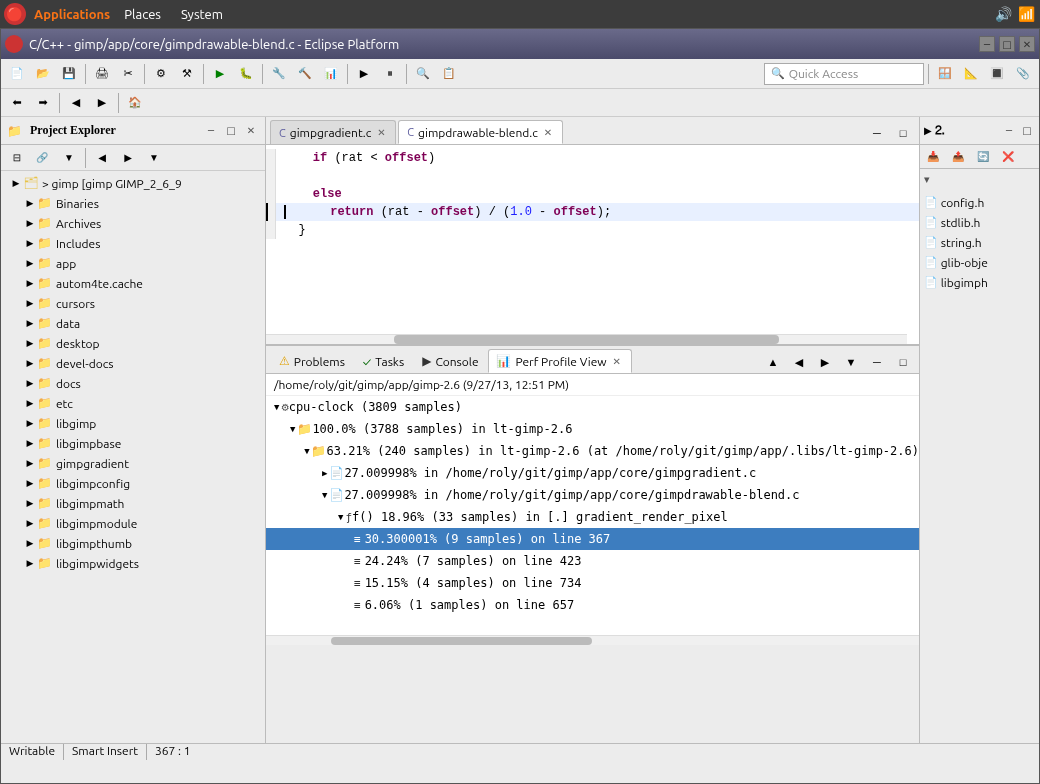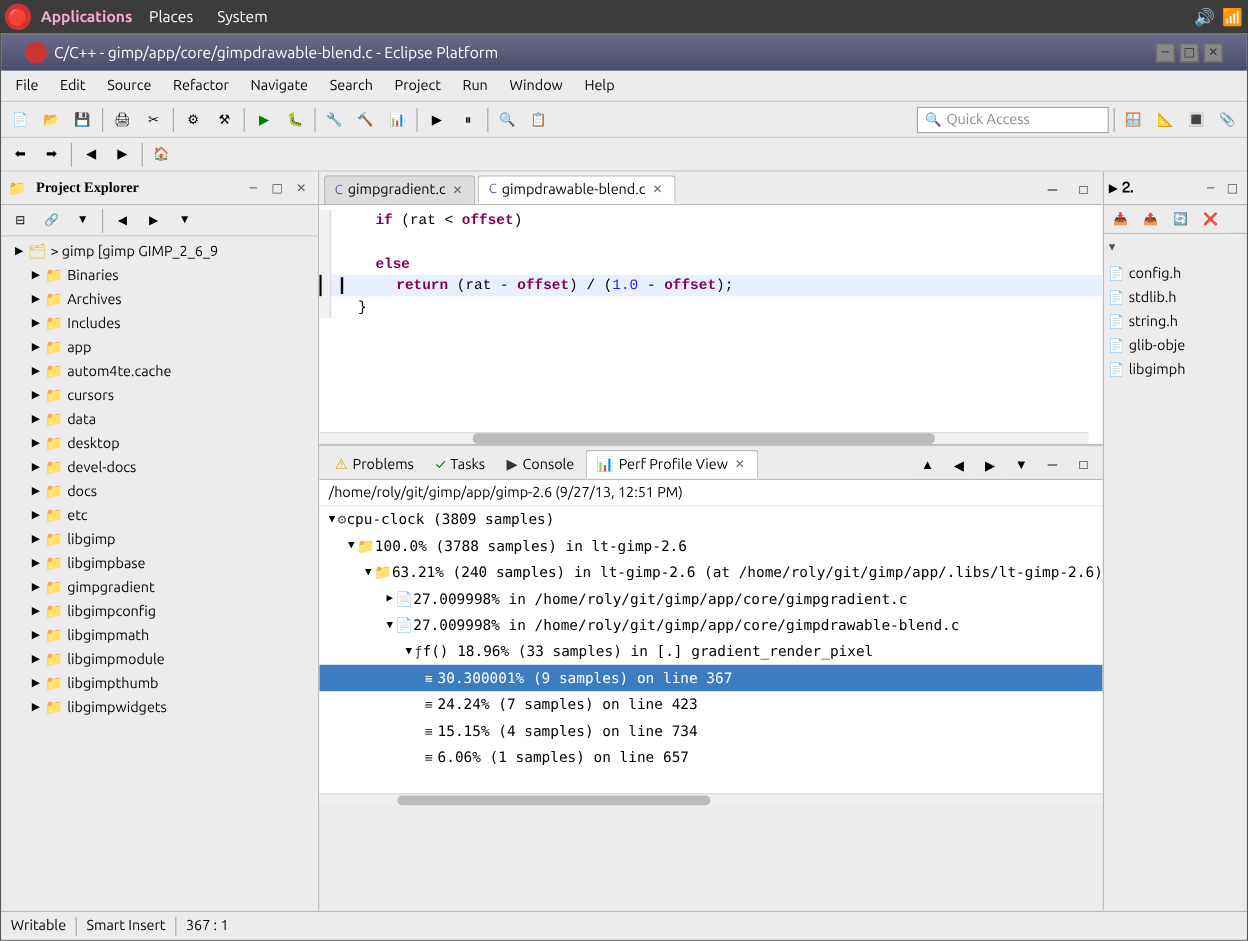--- a/index.html
+++ b/index.html
@@ -3,31 +3,31 @@
   <meta charset="utf-8">
   <style>
     * { margin: 0; padding: 0; box-sizing: border-box; }
     body { width: 1040px; height: 784px; overflow: hidden; font-family: 'Ubuntu', 'DejaVu Sans', Arial, sans-serif; font-size: 12px; background: #3c3c3c; }
 
     
     .system-bar {
       display: flex; align-items: center; background: #3c3c3c; height: 28px; padding: 0 4px; gap: 8px;
     }
     .system-bar-logo { width: 22px; height: 22px; }
-    .system-bar-apps { color: #f9a8d4; font-size: 13px; font-weight: bold; }
+    .system-bar-apps { color: #f97316; font-size: 13px; font-weight: bold; }
     .system-bar-item { color: #fff; font-size: 13px; cursor: pointer; padding: 0 6px; }
     .system-bar-right { margin-left: auto; display: flex; align-items: center; gap: 6px; }
 
     
     .eclipse-window { background: #ECECEC; height: 756px; display: flex; flex-direction: column; border: 1px solid #555; }
 
     
     .title-bar {
       background: linear-gradient(to bottom, #6a6a8a, #4a4a6a);
-      height: 30px; display: flex; align-items: center; justify-content: space-between; padding: 0 20px;
+      height: 30px; display: flex; align-items: center; justify-content: space-between; padding: 0 4px;
       color: #fff; font-size: 13px; text-align: center;
     }
     .title-bar-logo { width: 18px; height: 18px; background: #cc3333; border-radius: 50%; display: inline-block; margin-right: 6px; }
     .title-bar-controls { display: flex; gap: 4px; }
     .title-btn { width: 16px; height: 16px; background: #888; border: 1px solid #666; cursor: pointer; display: flex; align-items: center; justify-content: center; font-size: 10px; color: #333; }
 
     
     .menu-bar {
       background: #ECECEC; height: 26px; display: flex; align-items: center; padding: 0 4px;
       border-bottom: 1px solid #ccc; gap: 2px;
@@ -118,21 +118,21 @@
     .perf-row.selected { background: #3d7dbf; color: #fff; }
 
     
     .right-panel { width: 120px; background: #ECECEC; border-left: 1px solid #bbb; display: flex; flex-direction: column; }
     .right-panel-header { height: 28px; background: #ECECEC; display: flex; align-items: center; padding: 0 4px; border-bottom: 1px solid #bbb; font-size: 12px; font-weight: bold; }
     .right-panel-toolbar { height: 24px; display: flex; align-items: center; padding: 0 2px; border-bottom: 1px solid #bbb; gap: 1px; }
     .right-panel-content { flex: 1; overflow-y: auto; padding: 2px 0; }
     .right-item { display: flex; align-items: center; height: 20px; padding: 0 4px; cursor: pointer; font-size: 12px; gap: 3px; }
 
     
-    .status-bar { background: #ECECEC; height: 24px; display: flex; align-items: center; border-top: 1px solid #bbb; padding: 0 8px; font-size: 12px; gap: 8px; }
+    .status-bar { background: #ECECEC; height: 40px; display: flex; align-items: flex-start; border-top: 1px solid #bbb; padding: 0 8px; font-size: 12px; gap: 8px; }
     .status-sep { width: 1px; height: 16px; background: #aaa; }
 
     
     ::-webkit-scrollbar { width: 10px; height: 10px; }
     ::-webkit-scrollbar-track { background: #f0f0f0; }
     ::-webkit-scrollbar-thumb { background: #bbb; border-radius: 4px; }
 
     .bottom-panel-controls { margin-left: auto; display: flex; align-items: center; gap: 2px; }
 
     
@@ -161,32 +161,20 @@
       <div class="title-bar-logo"></div>
       <span>C/C++ - gimp/app/core/gimpdrawable-blend.c - Eclipse Platform</span>
     </div>
     <div class="title-bar-controls">
       <div class="title-btn">─</div>
       <div class="title-btn">□</div>
       <div class="title-btn">✕</div>
     </div>
   </div>
 
-  <div class="menu-bar">
-    <span class="menu-item">File</span>
-    <span class="menu-item">Edit</span>
-    <span class="menu-item">Source</span>
-    <span class="menu-item">Refactor</span>
-    <span class="menu-item">Navigate</span>
-    <span class="menu-item">Search</span>
-    <span class="menu-item">Project</span>
-    <span class="menu-item">Run</span>
-    <span class="menu-item">Window</span>
-    <span class="menu-item">Help</span>
-  </div>
 
   <div class="toolbar">
     <button class="tool-btn">📄</button>
     <button class="tool-btn">📂</button>
     <button class="tool-btn">💾</button>
     <div class="tool-sep"></div>
     <button class="tool-btn">🖨</button>
     <button class="tool-btn">✂</button>
     <div class="tool-sep"></div>
     <button class="tool-btn">⚙</button>

